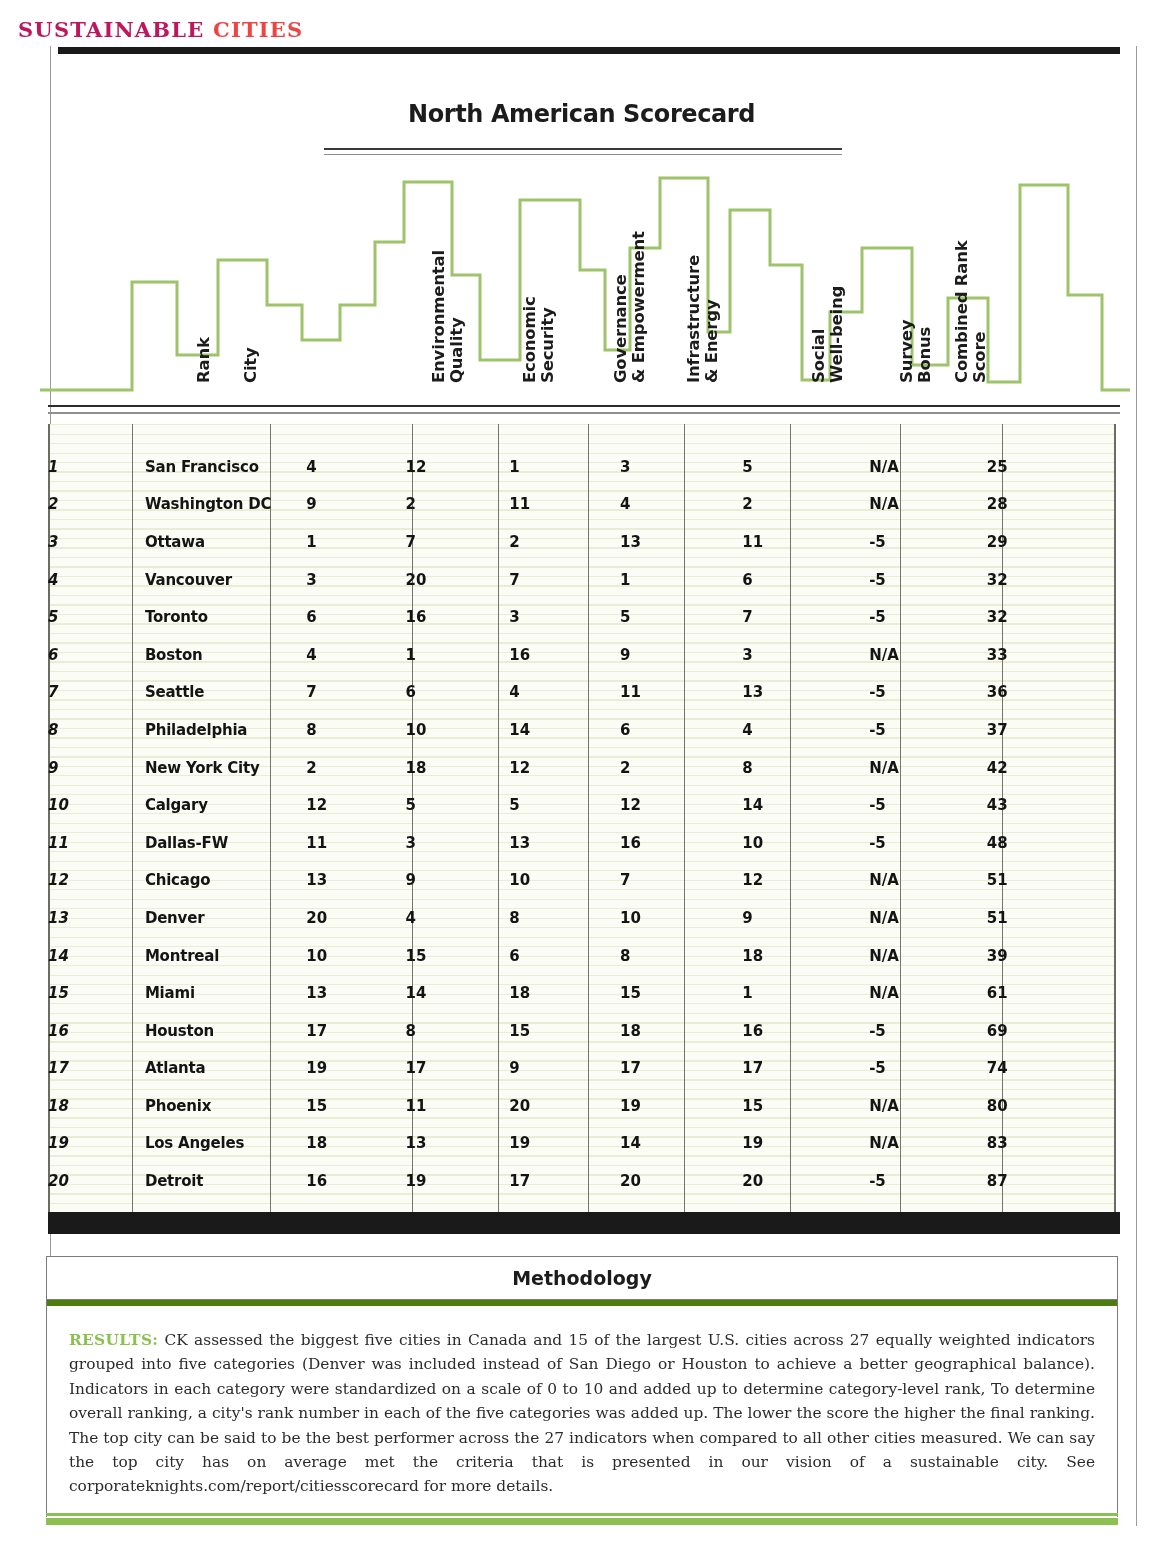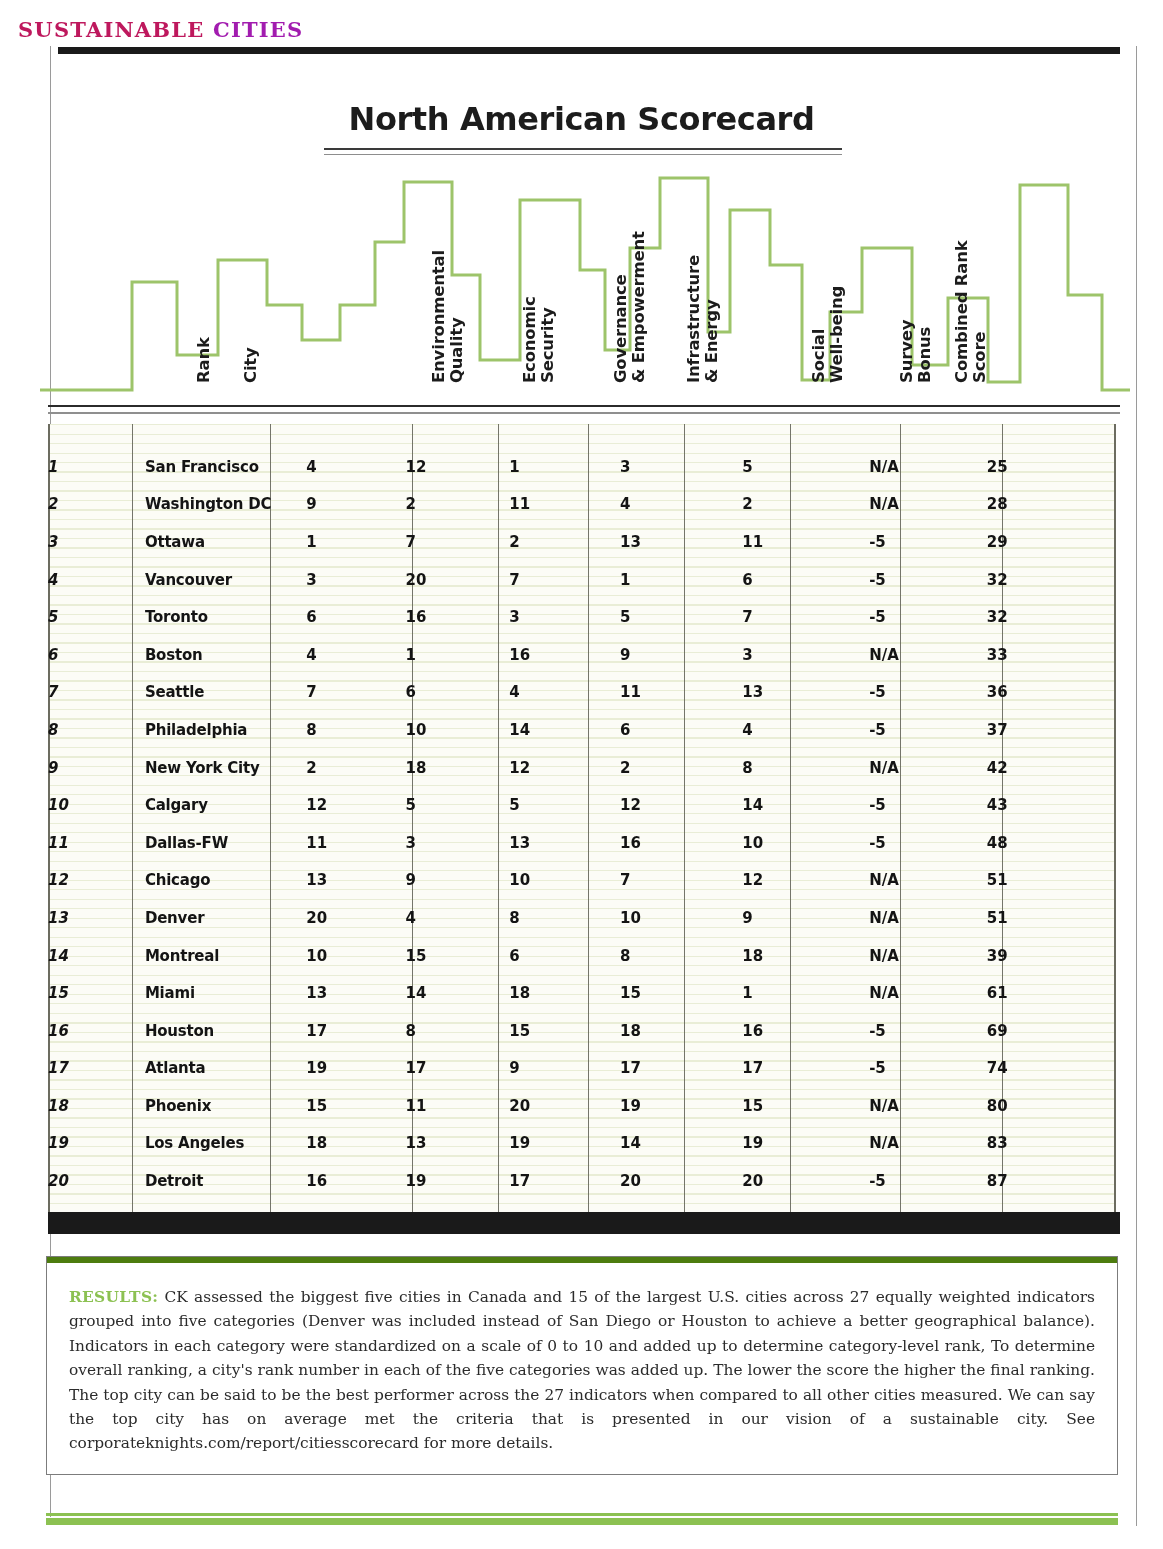--- a/index.html
+++ b/index.html
@@ -16,36 +16,36 @@
   
   .masthead{
     position:absolute;left:18px;top:17px;
     font-family:"DejaVu Serif",serif;
     font-weight:bold;
     font-size:21px;
     letter-spacing:1.2px;
     white-space:nowrap;
   }
   .masthead .m1{color:#be185d;}
-  .masthead .m2{color:#a21caf;}
+  .masthead .m2{color:#ef4444;}
 
   
   .frame-left{position:absolute;left:50px;top:46px;width:1px;height:1480px;background:#9a9a9a;}
   .frame-right{position:absolute;left:1136px;top:46px;width:1px;height:1480px;background:#9a9a9a;}
 
   
   .rule-top{position:absolute;left:58px;top:47px;width:1062px;height:7px;background:#1a1a1a;}
 
   
   .title{
     position:absolute;left:0;top:100px;width:1163px;
     text-align:center;
     font-family:"DejaVu Sans",sans-serif;
     font-weight:bold;
-    font-size:32px;
+    font-size:24px;
     letter-spacing:-0.4px;
     color:#1c1c1c;
   }
   .title-rule{position:absolute;left:324px;top:148px;width:518px;height:4px;
     border-top:2px solid #3a3a3a;border-bottom:1px solid #8d8d8d;}
 
   
   .skyline{position:absolute;left:40px;top:170px;width:1090px;height:235px;}
   .skyline svg{display:block;}
 
@@ -427,20 +427,21 @@
             <td class="c-num n7">87</td>
             <td class="c-tail"></td>
           </tr>
         </tbody>
     </table>
   </div>
 
   <div class="tbl-blackbar"></div>
 
   <div class="method">
+    <div class="method-head">Methodology</div>
     <div class="method-body">
       <span class="results-tag">RESULTS:</span><span> CK assessed the biggest five cities in Canada and 15 of the largest U.S. cities across 27 equally weighted indicators grouped into five categories (Denver was included instead of San Diego or Houston to achieve a better geographical balance). Indicators in each category were standardized on a scale of 0 to 10 and added up to determine category-level rank, To determine overall ranking, a city's rank number in each of the five categories was added up. The lower the score the higher the final ranking. The top city can be said to be the best performer across the 27 indicators when compared to all other cities measured. We can say the top city has on average met the criteria that is presented in our vision of a sustainable city. See corporateknights.com/report/citiesscorecard for more details.</span>
     </div>
   </div>
 
   <div class="rule-bottom2"></div>
   <div class="rule-bottom"></div>
 
 </div>
 

